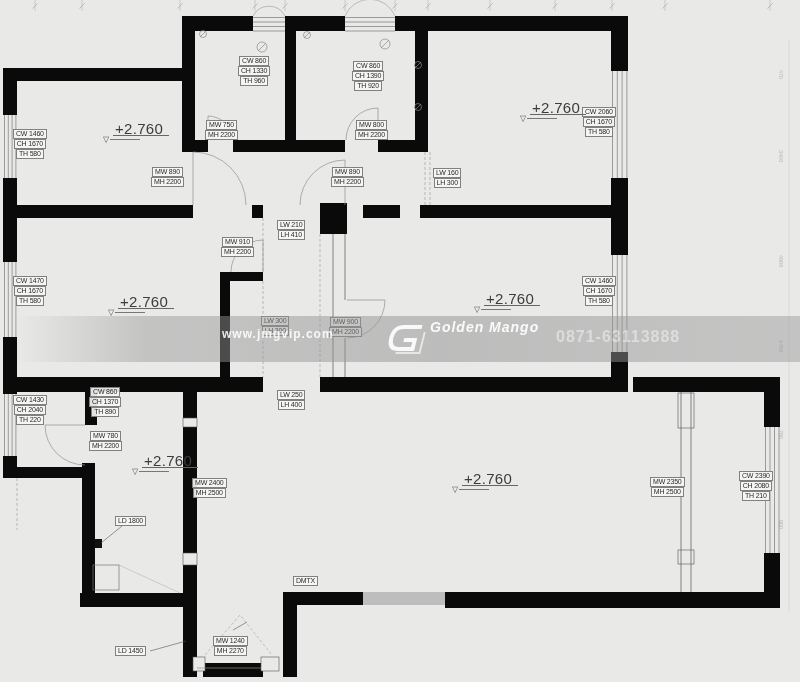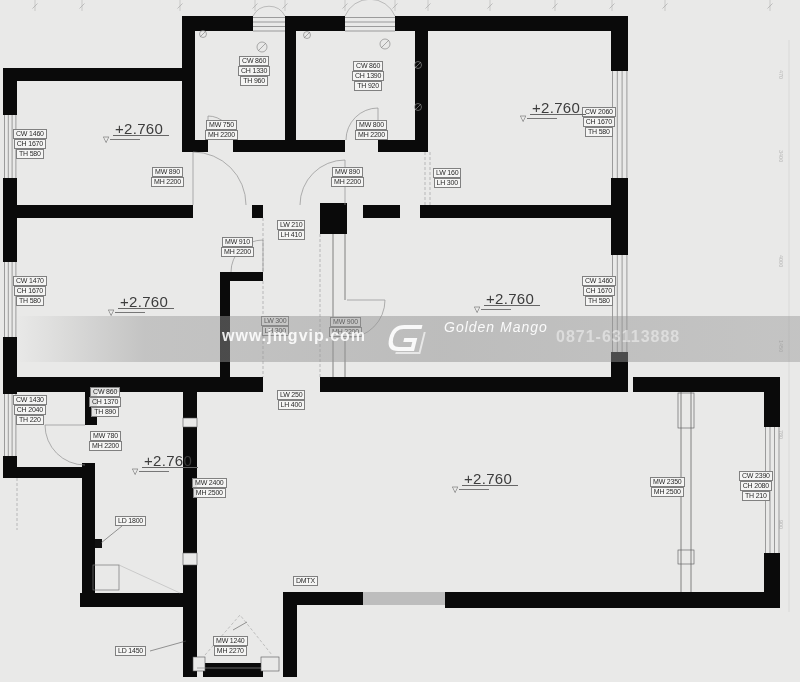--- a/index.html
+++ b/index.html
@@ -14,23 +14,23 @@
   
   .level-marker{position:absolute;z-index:3;color:#3c3c3c;}
   .lvl-t{display:inline-block;font-size:15px;line-height:11px;margin-left:10px;
          border-bottom:0.8px solid #666;padding:0 6px 1px 2px;letter-spacing:0.3px;}
   .lvl-s{display:block;font-size:8px;line-height:6px;color:#555;margin-top:-1px;}
   .lvl-s i{display:inline-block;width:30px;border-top:0.8px solid #777;vertical-align:2px;margin-left:1px;}
   
   #band{position:absolute;left:0;top:316px;width:800px;height:46px;z-index:4;
         background:linear-gradient(90deg, rgba(150,150,150,0) 2%, rgba(150,150,150,0.45) 18%,
                    rgba(148,148,148,0.52) 55%, rgba(150,150,150,0.45) 96%);}
-  .wm-site{position:absolute;left:222px;top:11px;font-size:16px;font-weight:bold;color:rgba(255,255,255,0.88);letter-spacing:1px;}
+  .wm-site{position:absolute;left:222px;top:11px;font-size:12px;font-weight:bold;color:rgba(255,255,255,0.88);letter-spacing:1px;}
   .wm-logo{position:absolute;left:380px;top:3px;}
-  .wm-en{position:absolute;left:444px;top:3px;font-size:14px;font-weight:normal;font-style:italic;color:rgba(255,255,255,0.92);letter-spacing:1px;}
+  .wm-en{position:absolute;left:430px;top:3px;font-size:14px;font-weight:bold;font-style:italic;color:rgba(255,255,255,0.92);letter-spacing:1px;}
   .wm-cn{position:absolute;left:434px;top:18px;font-size:19px;font-weight:bold;font-style:italic;color:rgba(255,255,255,0.95);letter-spacing:3px;}
   .wm-phone{position:absolute;left:556px;top:12px;font-size:16px;font-weight:bold;color:rgba(255,255,255,0.45);letter-spacing:1px;}
   
   .rdim{position:absolute;left:784px;font-size:5.5px;color:#8a8a8a;opacity:0.55;transform:rotate(90deg);transform-origin:left top;z-index:2;}
 </style>
 </head>
 <body>
 
 <div id="canvas">
 

